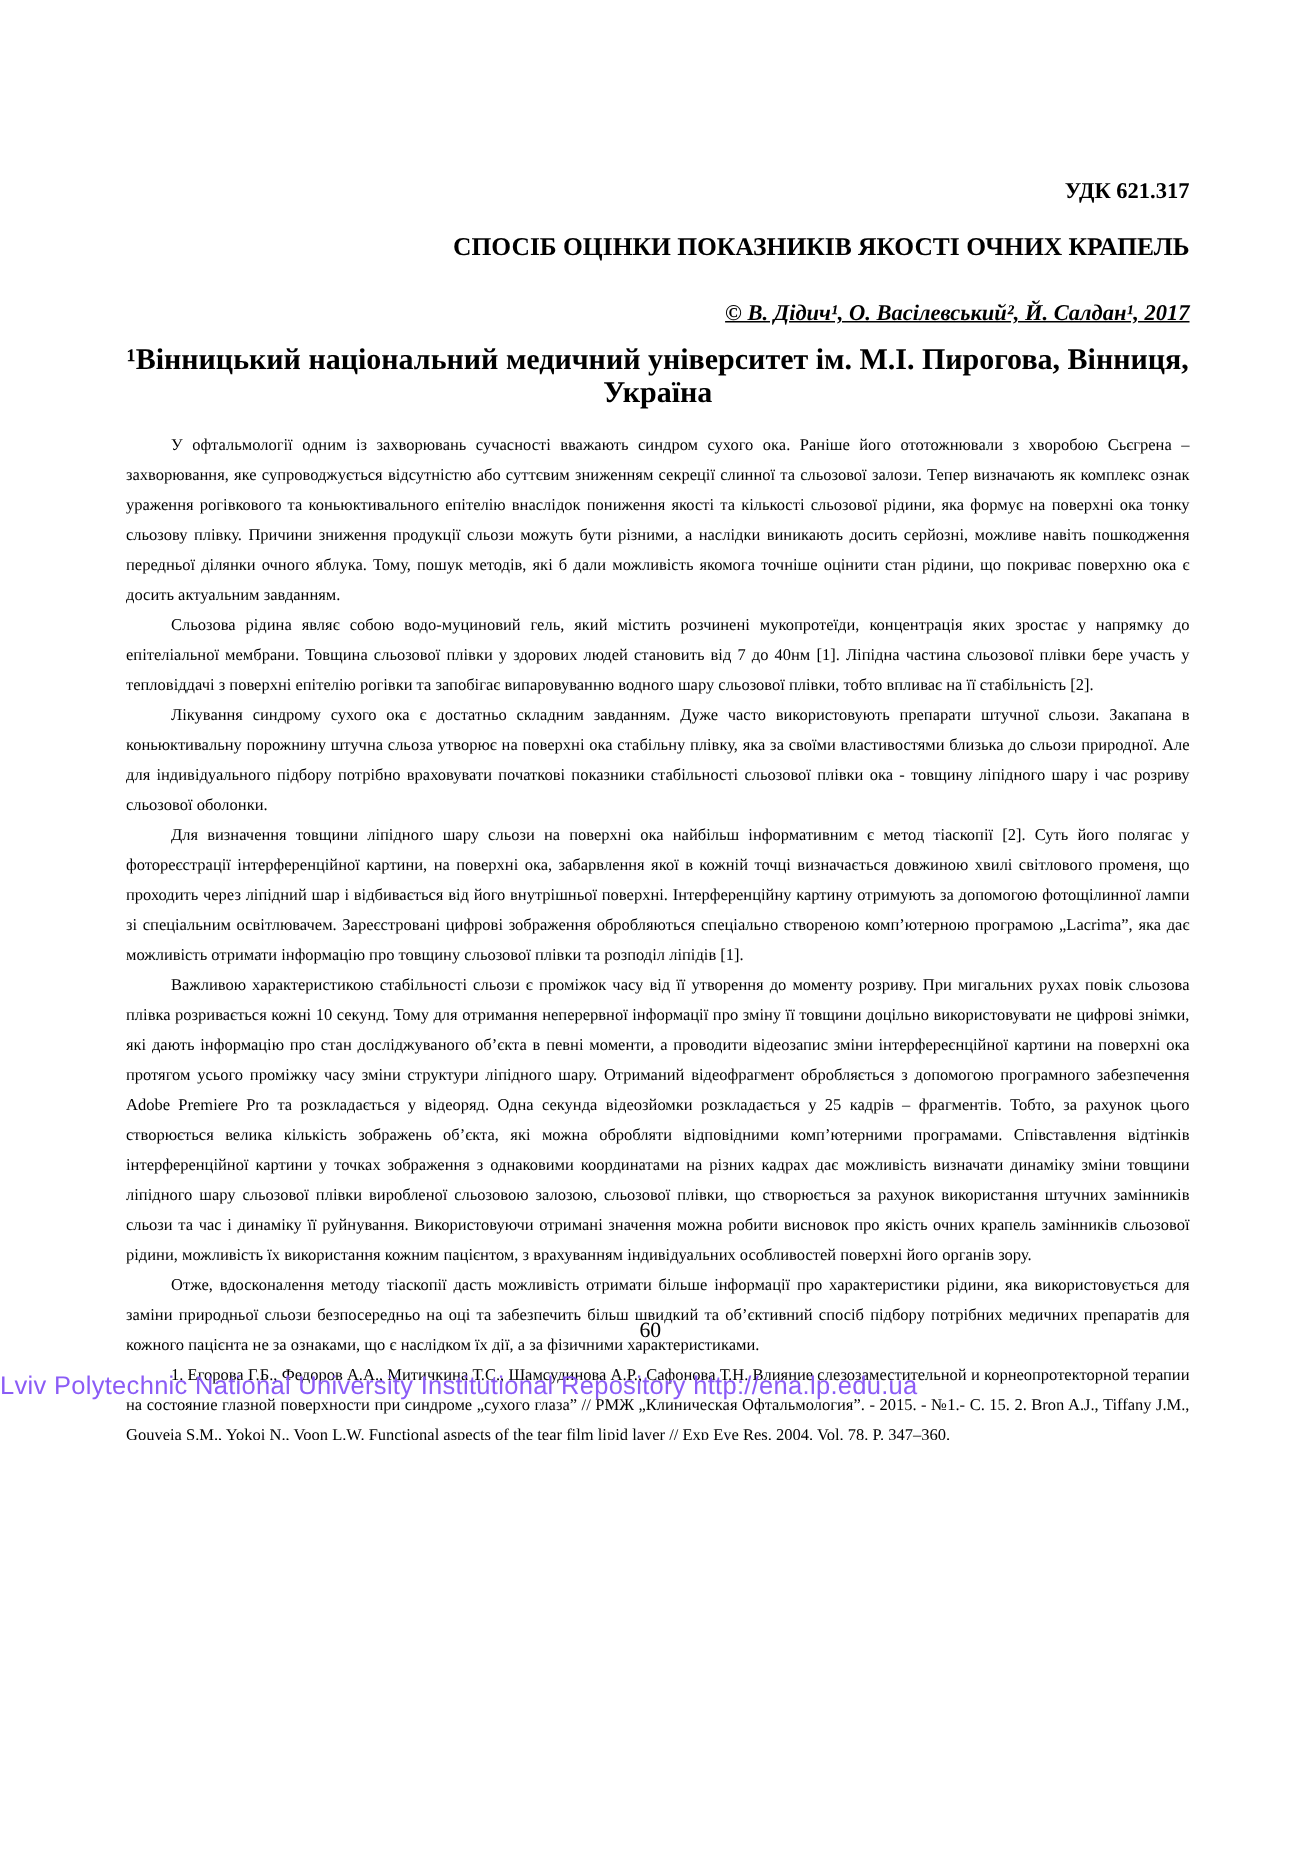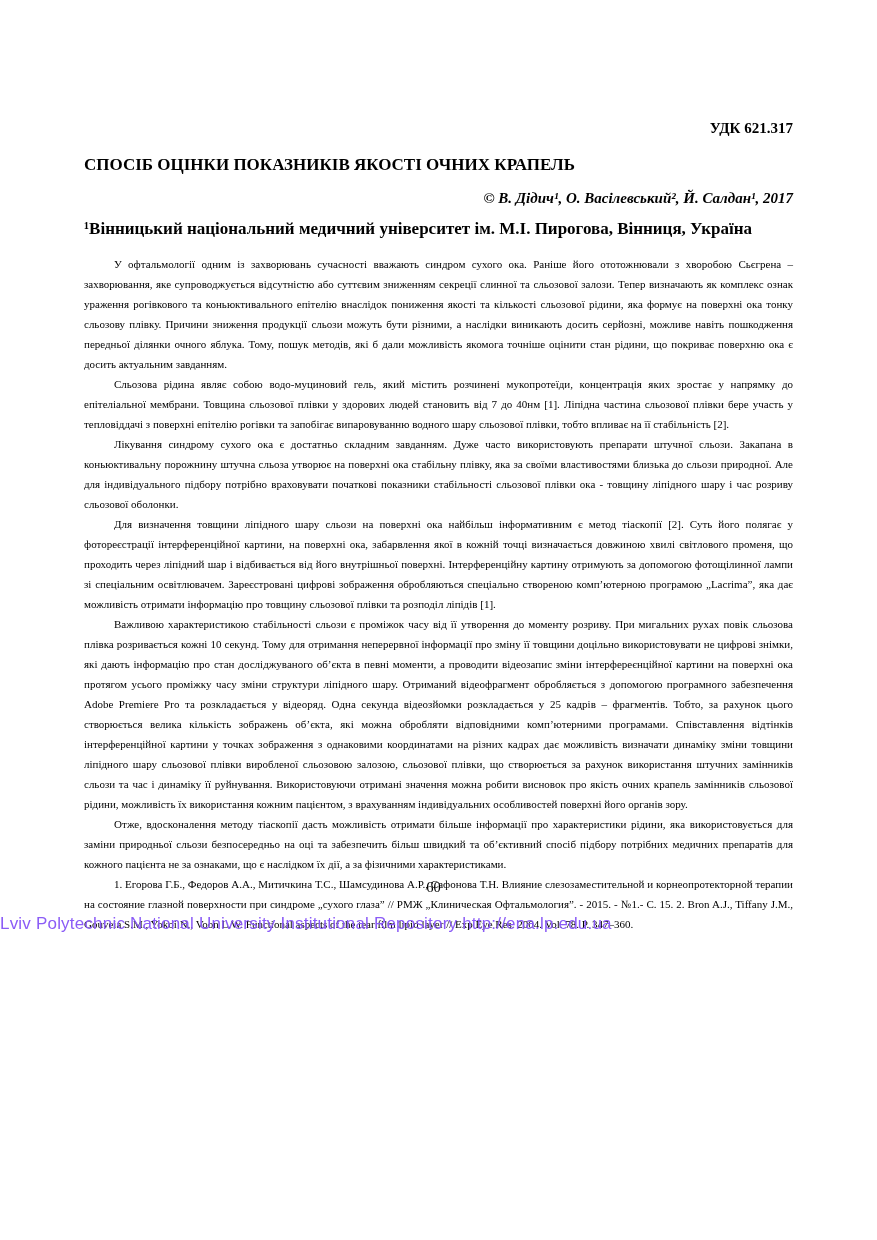--- a/index.html
+++ b/index.html
@@ -19,37 +19,39 @@
     overflow: hidden;
   }
   .udc {
     text-align: right;
     font-weight: bold;
     font-size: 15px;
     line-height: 20px;
   }
   .title {
     margin: 16px 0 0 0;
-    text-align: left;
+    text-align: right;
     font-weight: bold;
     font-size: 17px;
     line-height: 22px;
   }
   .authors {
-    margin-top: 12px;
+    margin-top: 23px;
     text-align: right;
     font-weight: bold;
     font-style: italic;
     font-size: 15px;
     line-height: 20px;
+    text-decoration: underline;
   }
   .affiliations {
     margin-top: 10px;
+    text-align: center;
     font-weight: bold;
-    font-size: 17px;
+    font-size: 20px;
     line-height: 22px;
   }
   .body-text {
     margin-top: 14px;
     font-size: 11px;
     line-height: 20px;
   }
   .body-text p {
     margin: 0;
     text-indent: 30px;

